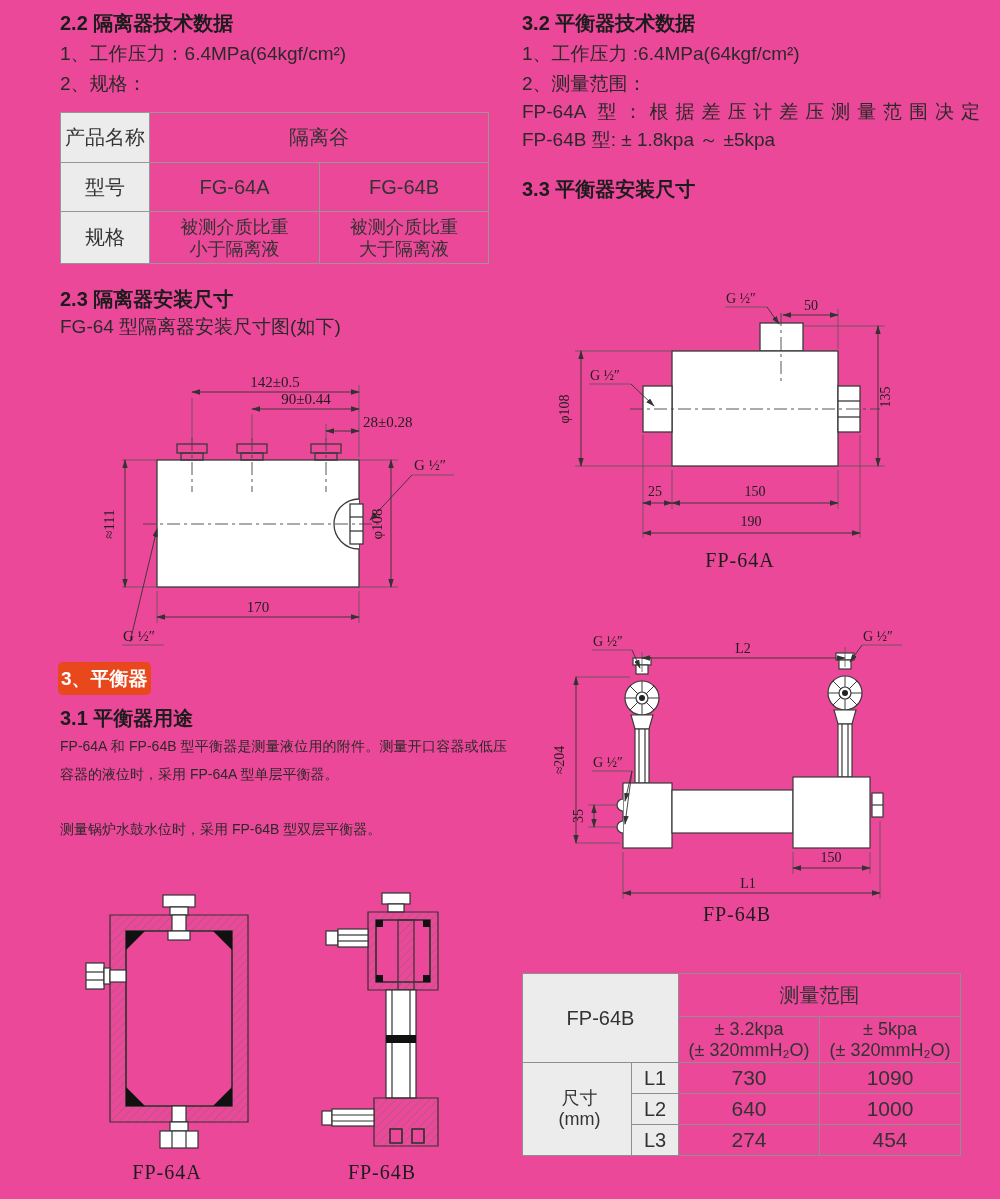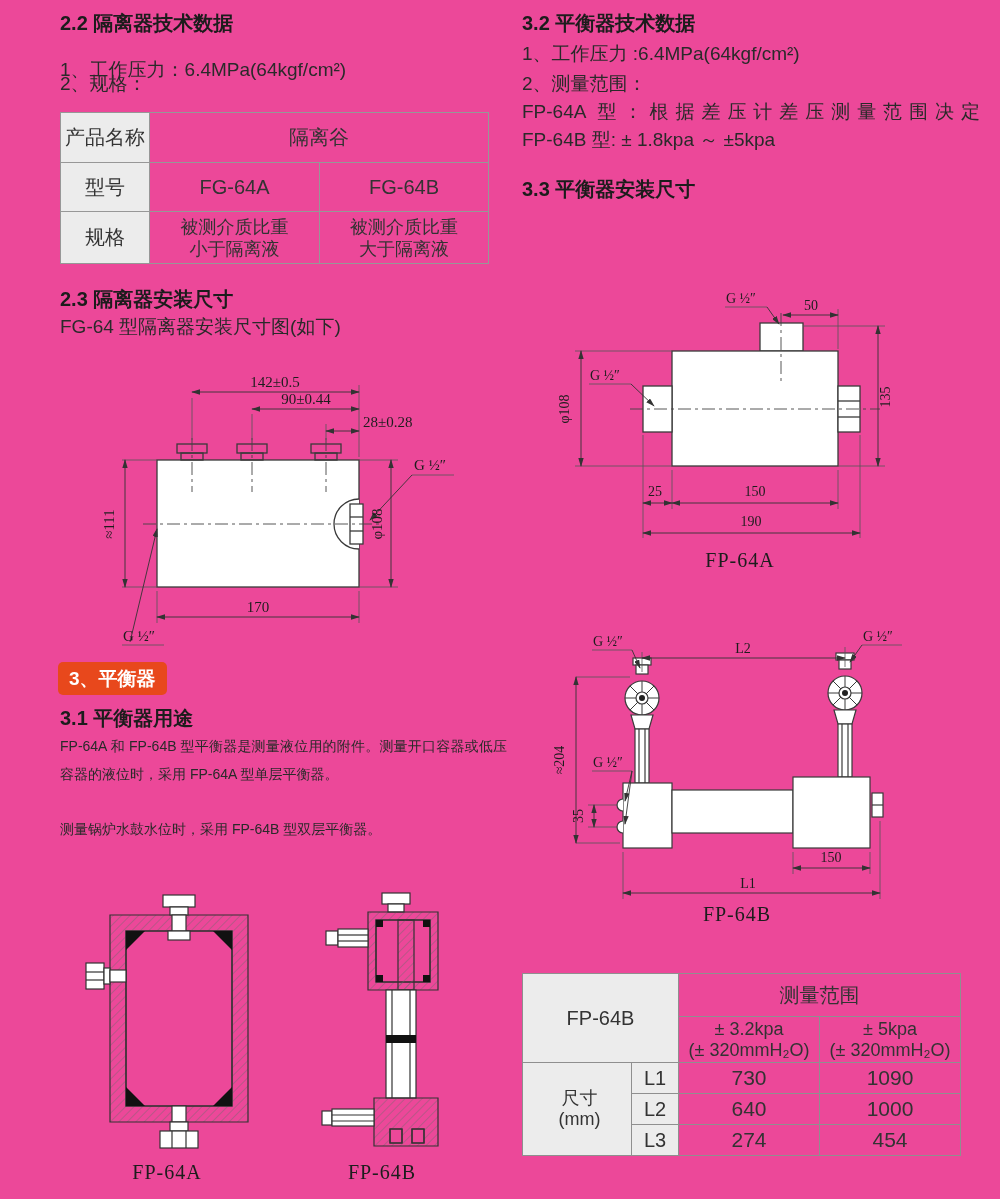--- a/index.html
+++ b/index.html
@@ -4,21 +4,21 @@
 <style>
   html,body{margin:0;padding:0;background:#ffffff;}
   .page{position:relative;width:1000px;height:1199px;background:#ec4899;overflow:hidden;
         font-family:"Liberation Sans","DejaVu Sans",sans-serif;color:#2a2a2a;}
   .abs{position:absolute;}
   .h{font-weight:700;font-size:20px;color:#1c1c1c;white-space:nowrap;}
   .t{font-size:19px;color:#2a2a2a;white-space:nowrap;}
   .para{font-size:14px;line-height:27.5px;text-align:justify;color:#2a2a2a;}
   .just{font-size:19px;text-align:justify;text-align-last:justify;color:#2a2a2a;}
   .badge{background:#e8481c;color:#fff;font-weight:700;font-size:19px;line-height:33px;
-         height:33px;padding:0 11px;border-radius:5px;white-space:nowrap;}
+         height:33px;padding:0 3px;border-radius:5px;white-space:nowrap;}
   table{border-collapse:collapse;}
   .spec td{border:1.5px solid #979797;text-align:center;vertical-align:middle;
            font-size:20px;color:#333;}
   .spec .two{font-size:18px;line-height:22px;}
   .gray{background:#ececec;}
   .szt td{border:1.5px solid #8f8f8f;text-align:center;vertical-align:middle;
           font-size:20px;color:#333;}
   .szt .val{font-size:21px;}
   .szt .sub2{font-size:18px;line-height:21px;}
   .cap{font-family:"Liberation Serif","DejaVu Serif",serif;font-size:20px;color:#1d1d1d;
@@ -26,21 +26,21 @@
   svg text{font-family:"Liberation Serif","DejaVu Serif",serif;fill:#1d1d1d;}
   .dm{font-size:15px;}
   .dm2{font-size:14px;}
 </style>
 </head>
 <body>
 
 <div class="page">
 
   <div class="abs h" style="left:60px;top:10px;">2.2 隔离器技术数据</div>
-  <div class="abs t" style="left:60px;top:57px;">1、工作压力：6.4MPa(64kgf/cm²)</div>
+  <div class="abs t" style="left:60px;top:41px;">1、工作压力：6.4MPa(64kgf/cm²)</div>
   <div class="abs t" style="left:60px;top:71px;">2、规格：</div>
 
   <table class="spec abs" style="left:60px;top:112px;">
     <tbody>
         <tr style="height:50px;">
       <td class="gray" style="width:86px;">产品名称</td>
       <td colspan="2" style="width:333px;">隔离谷</td>
     </tr>
     <tr style="height:49px;">
       <td class="gray">型号</td>

